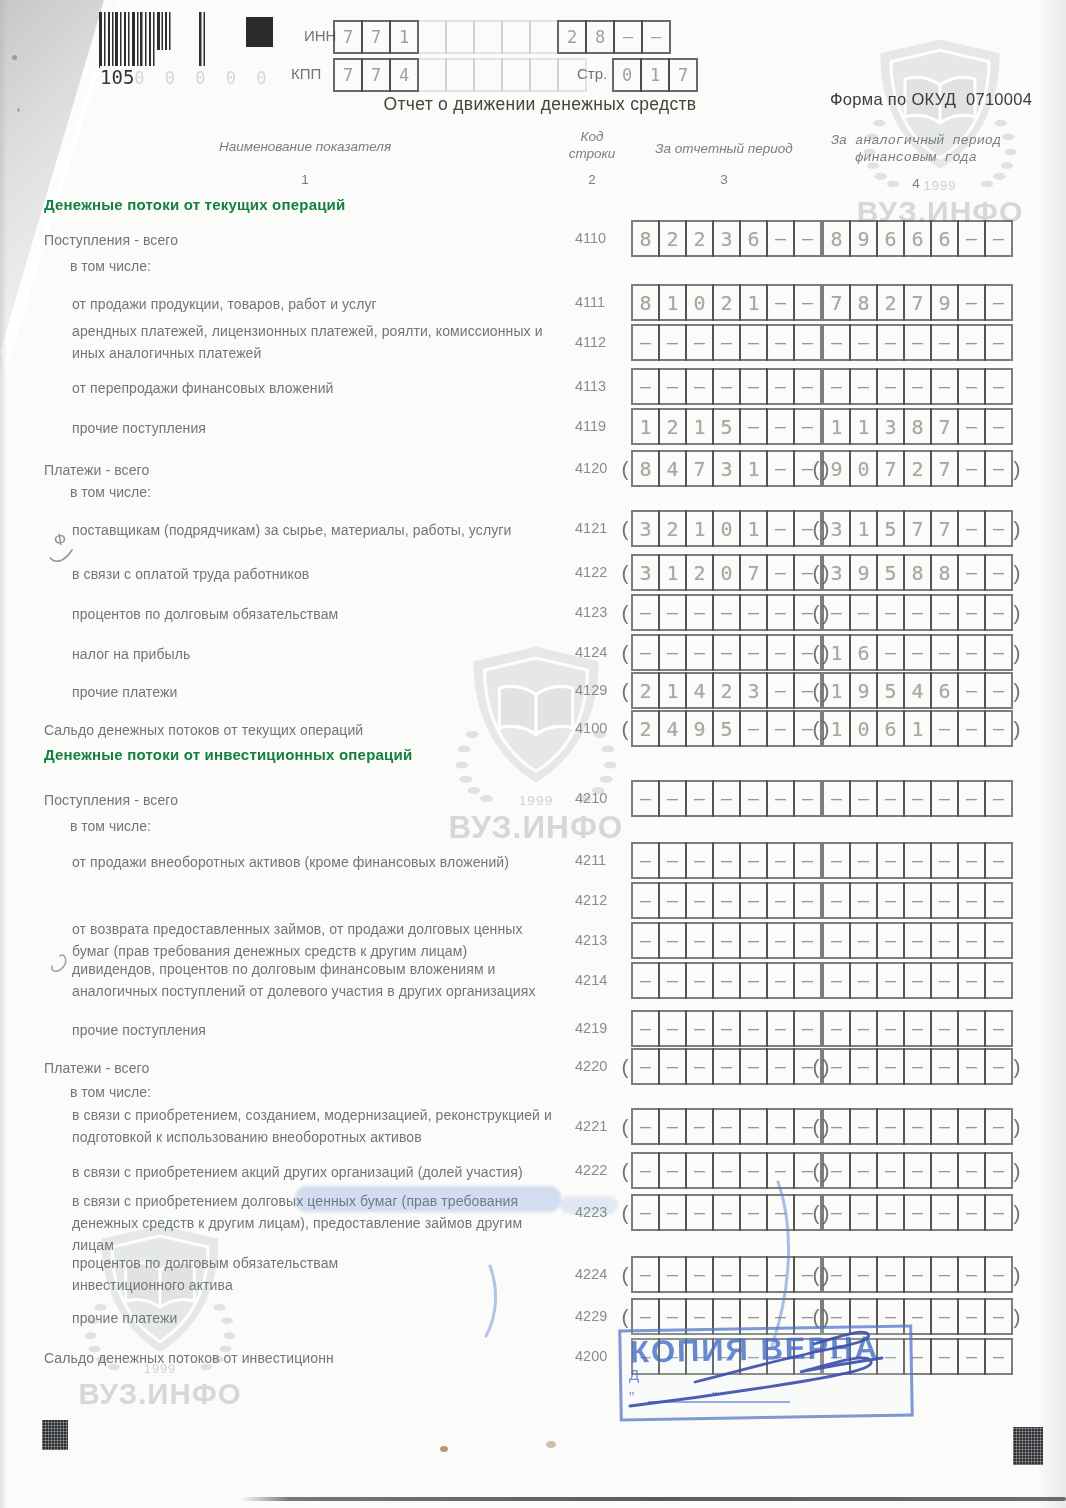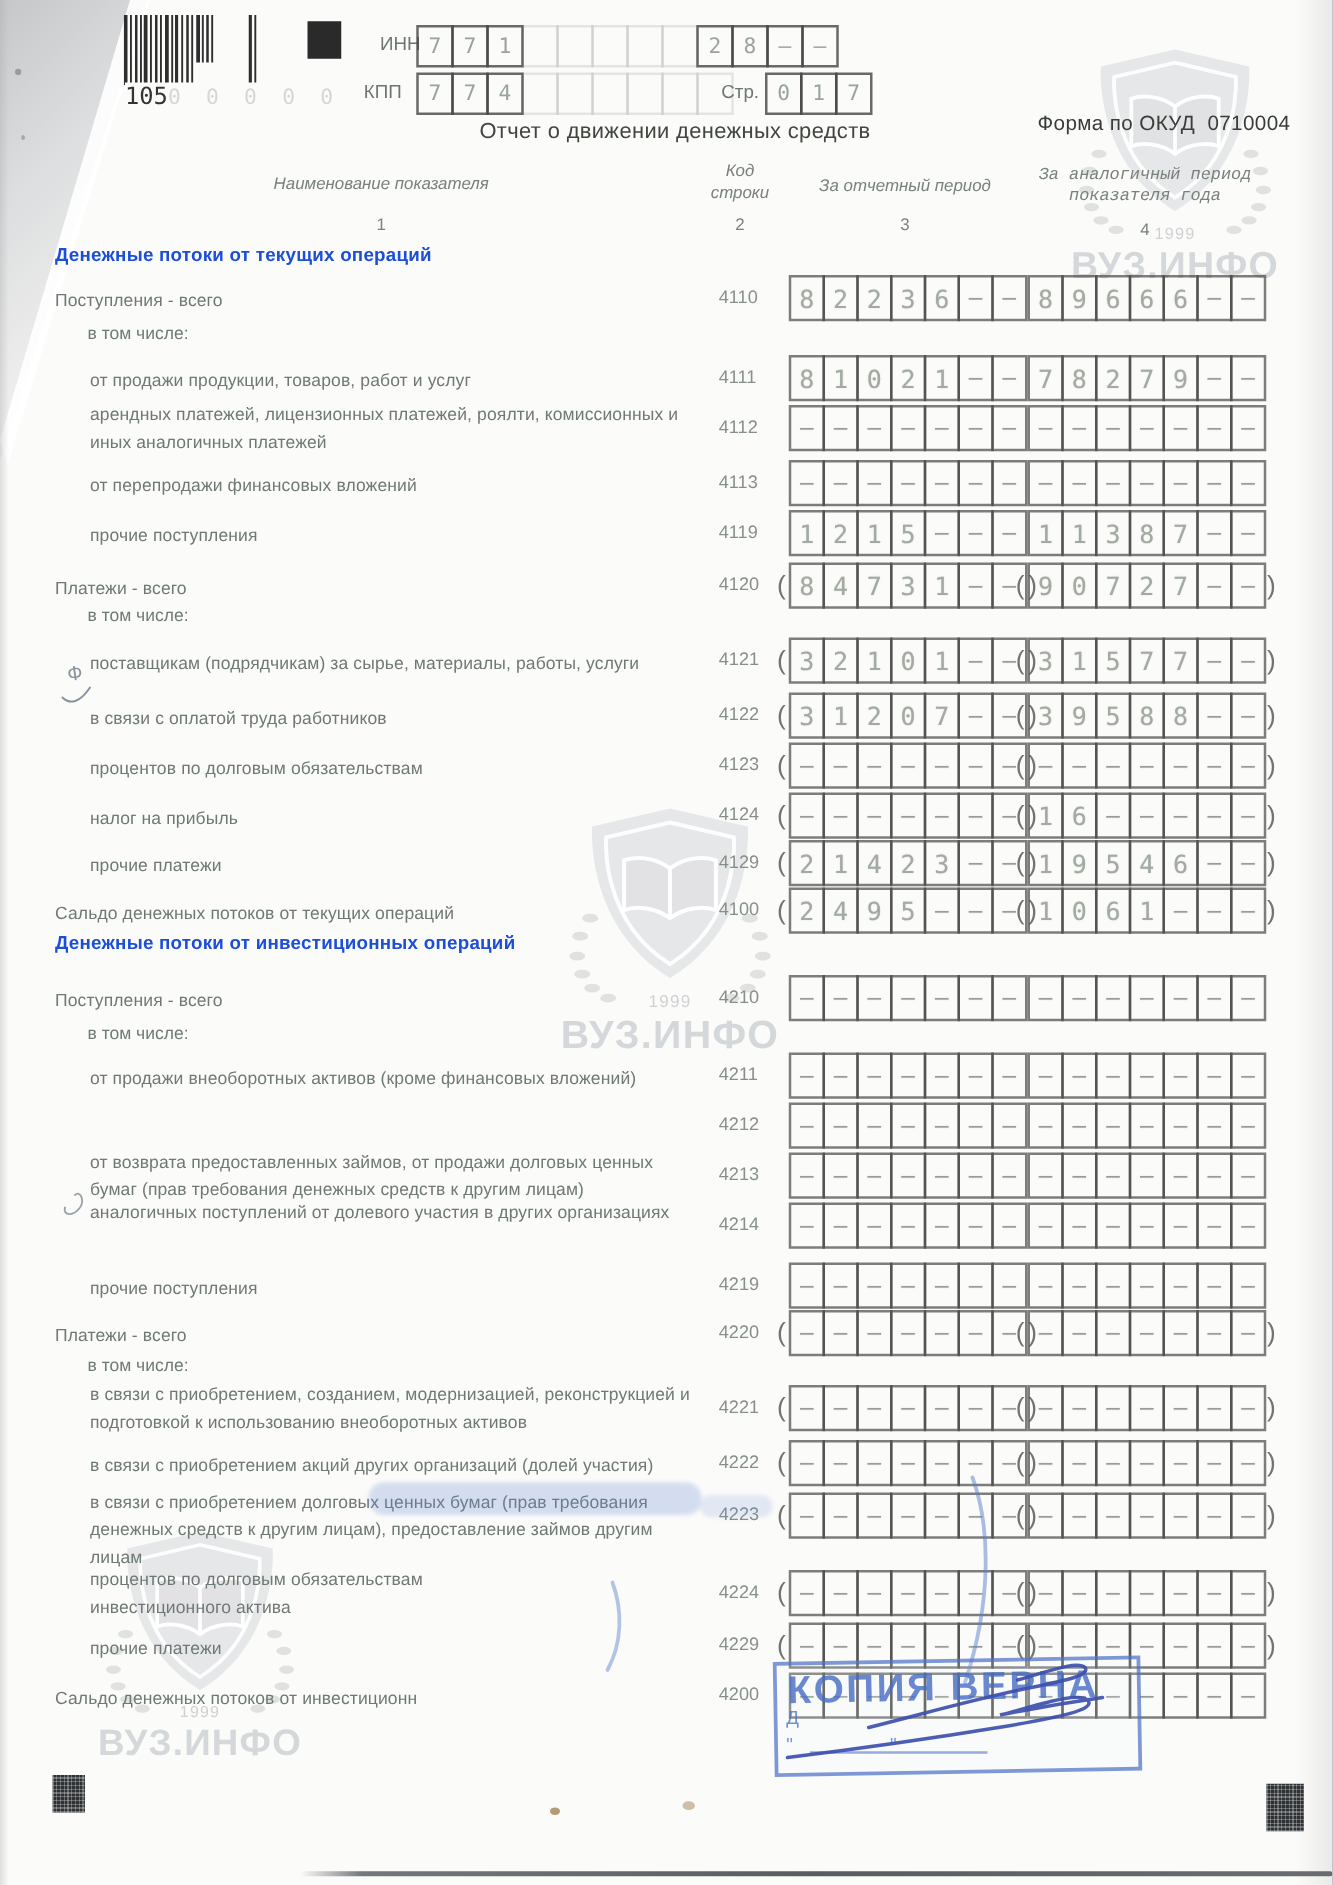--- a/index.html
+++ b/index.html
@@ -35,21 +35,21 @@
      font-family:"DejaVu Sans Mono",monospace;font-size:17px;color:#9aa49d;}
   .hcell.faint{border-color:rgba(80,82,80,.13);}
   .doc-title{position:absolute;left:340px;top:94px;width:400px;text-align:center;
      font-size:17.5px;font-weight:500;color:#41463f;letter-spacing:.3px;}
   .okud{position:absolute;left:830px;top:90px;font-size:16.5px;color:#383d3a;letter-spacing:.3px;}
   .colhdr{position:absolute;text-align:center;font-style:italic;font-size:13.5px;
      color:#79817b;line-height:17px;}
   .colnum{position:absolute;text-align:center;font-size:13.5px;color:#79817b;}
   
   .tbl{position:absolute;left:44px;top:0;width:1000px;height:1508px;}
-  .sec-title{position:absolute;left:0;font-size:15px;font-weight:700;color:#1d4ed8;letter-spacing:.2px;}
+  .sec-title{position:absolute;left:0;font-size:15px;font-weight:700;color:#15803d;letter-spacing:.2px;}
   .row{position:absolute;left:0;width:1000px;height:34px;}
   .row-label{position:absolute;font-size:14px;line-height:22px;color:#6f7974;width:515px;letter-spacing:.1px;}
   .row-code{position:absolute;left:531px;width:46px;font-size:14.5px;color:#868f89;}
   .note-label{position:absolute;left:26px;font-size:14px;color:#6f7974;}
   .grp{position:absolute;top:0;display:flex;align-items:center;height:33px;}
   .grp .paren{width:12px;font-size:21px;color:#70766f;text-align:center;line-height:33px;}
   .grp.noparen .paren{visibility:hidden;}
   .cells{display:flex;}
   .cell{width:25px;height:33px;border:2px solid rgba(65,67,64,.68);margin-right:-2px;
      display:flex;align-items:center;justify-content:center;
@@ -236,21 +236,21 @@
   <div class="colnum" style="left:150px;top:172px;width:310px;"><span>1</span></div>
   <div class="colhdr" style="left:556px;top:128px;width:72px;font-style:italic;">
     <div>Код</div>
       <div>строки</div>
   </div>
   <div class="colnum" style="left:556px;top:172px;width:72px;"><span>2</span></div>
   <div class="colhdr" style="left:638px;top:140px;width:172px;">За отчетный период</div>
   <div class="colnum" style="left:638px;top:172px;width:172px;"><span>3</span></div>
   <div class="colhdr" style="left:818px;top:132px;width:196px;font-family:Liberation Mono, monospace;">
     <div>За аналогичный период</div>
-      <div>показателя года</div>
+      <div>финансовым года</div>
   </div>
   <div class="colnum" style="left:818px;top:176px;width:196px;"><span>4</span></div>
 
   <div class="tbl" id="table-layer">
       <div class="sec-title" style="top: 196px;">Денежные потоки от текущих операций</div>
       <div class="row" style="top: 222px;">
         <div class="row-label" style="left: 0px; top: 7px;">
           <div>Поступления - всего</div>
         </div>
         <div class="row-code" style="top: 8px;">4110</div>
@@ -759,20 +759,21 @@
             <span class="cell dash">–</span>
             <span class="cell dash">–</span>
             <span class="cell dash">–</span>
             <span class="cell dash">–</span>
           </span>
           <span class="paren">)</span>
         </div>
       </div>
       <div class="row" style="top: 964px;">
         <div class="row-label" style="left: 28px; top: -6px;">
+          <div>дивидендов, процентов по долговым финансовым вложениям и</div>
           <div>аналогичных поступлений от долевого участия в других организациях</div>
         </div>
         <div class="row-code" style="top: 8px;">4214</div>
         <div class="grp noparen" style="left: 575px;">
           <span class="paren">(</span>
           <span class="cells">
             <span class="cell dash">–</span>
             <span class="cell dash">–</span>
             <span class="cell dash">–</span>
             <span class="cell dash">–</span>

